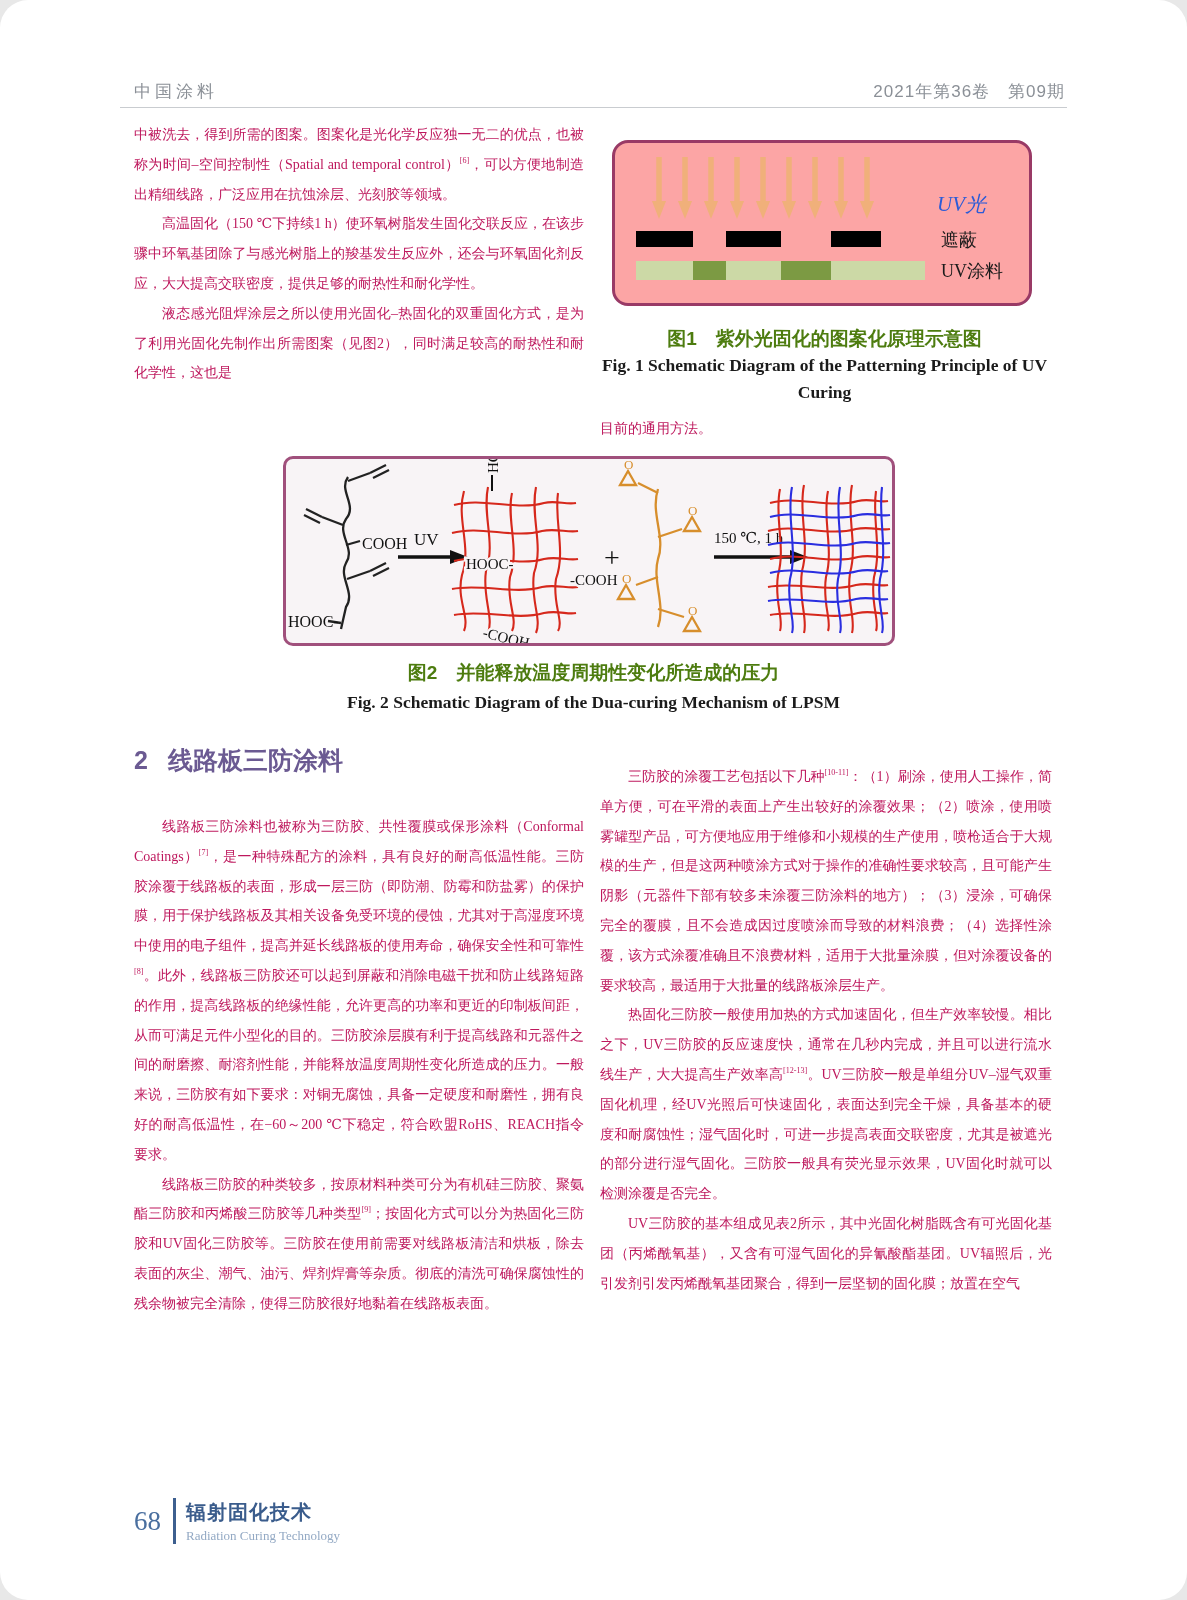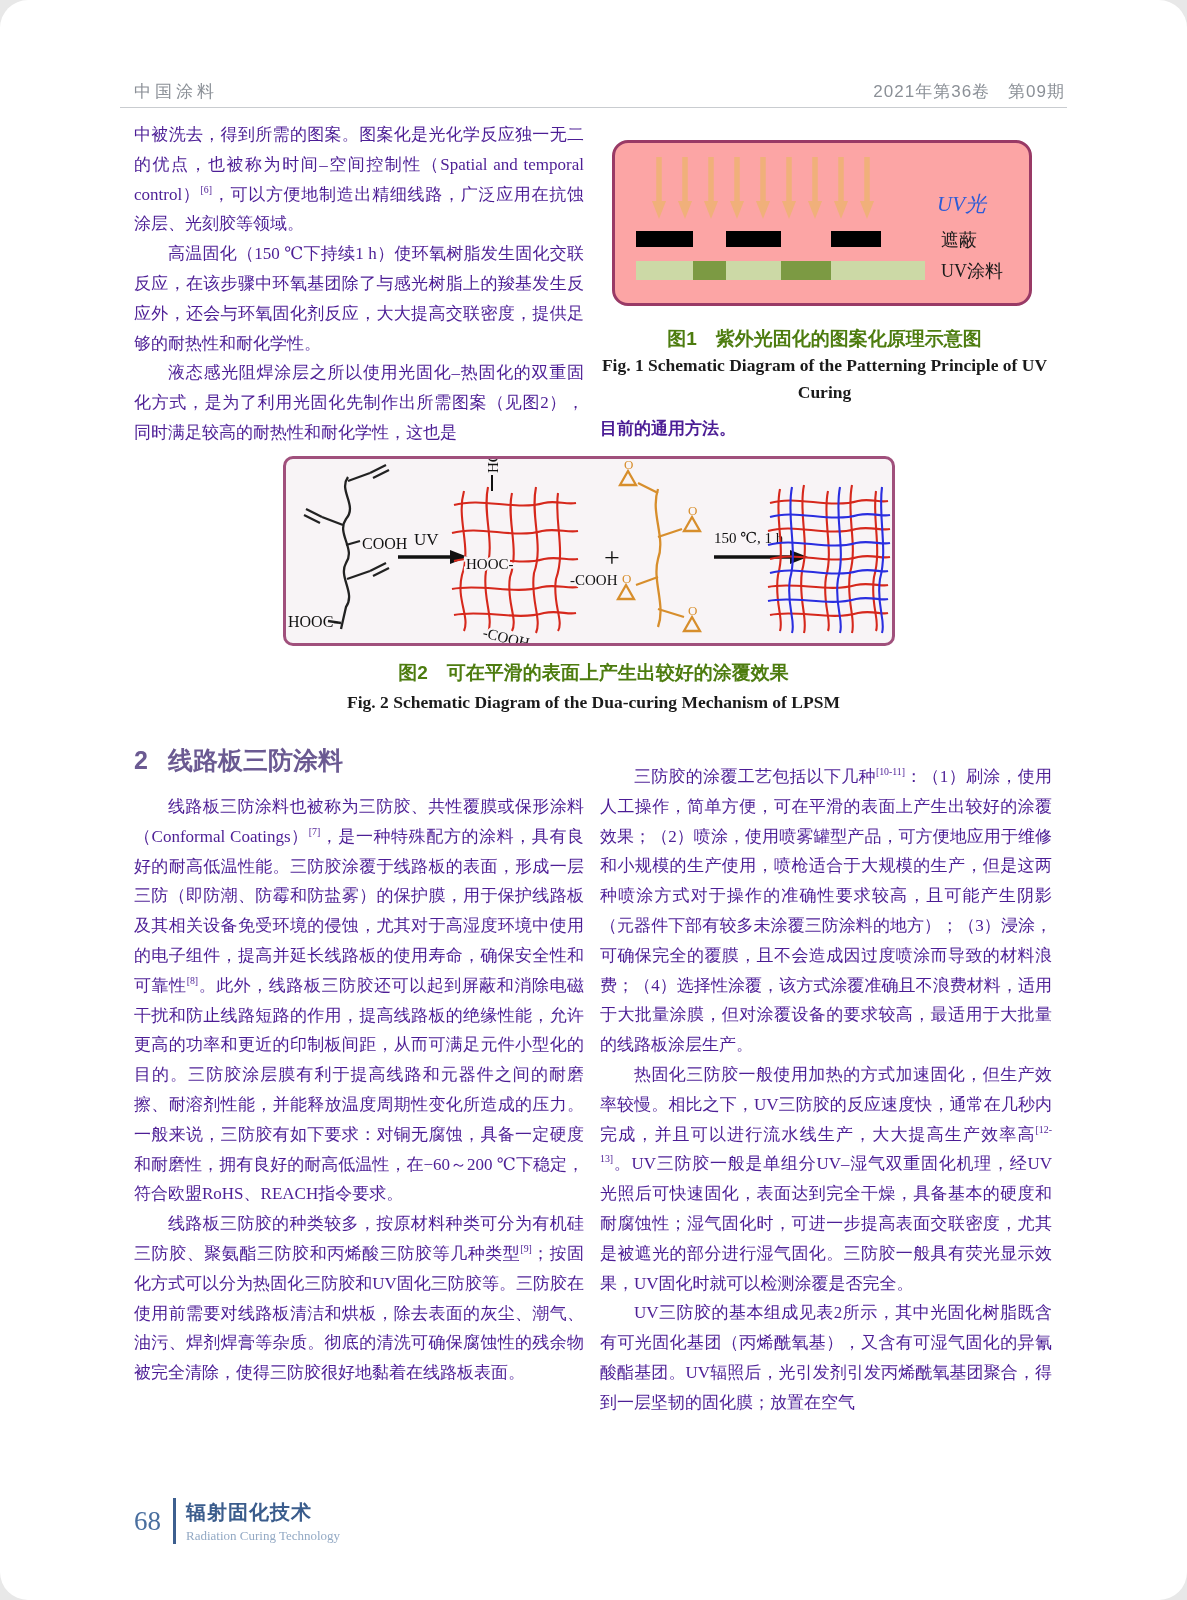--- a/index.html
+++ b/index.html
@@ -20,21 +20,21 @@
     font-family:"Liberation Sans","DejaVu Sans",sans-serif;
     font-size:17px; color:#8b9097; letter-spacing:1px;
   }
   .hdr-rule {
     position:absolute; left:120px; top:107px; width:947px; height:0;
     border-top:1.5px solid #c9ccd0;
   }
   
   .col-text {
     position:absolute; text-align:justify;
-    font-size:17px; line-height:29.8px; color:#4c1d95;
+    font-size:14px; line-height:29.8px; color:#be185d;
   }
   .col-text p.ind { text-indent:2em; }
   sup { font-size:0.58em; vertical-align:super; line-height:0; }
   
   .fig1-box {
     position:absolute; left:612px; top:140px; width:420px; height:166px;
     border:3px solid #993a66; border-radius:16px; background:#fca5a5;
   }
   .caption-zh {
     position:absolute; text-align:center;
@@ -135,21 +135,21 @@
       </g>
 
       <text x="322" y="68" font-size="21" font-style="italic" fill="#2b5bd7">UV光</text>
       <text x="326" y="103" font-size="18" fill="#1b1b1b">遮蔽</text>
       <text x="326" y="134" font-size="18" fill="#1b1b1b">UV涂料</text>
     </svg>
   </div>
   <div class="caption-zh" style="left:597px; top:326px; width:455px;">图1　紫外光固化的图案化原理示意图</div>
   <div class="caption-en" style="left:597px; top:352px; width:455px;">Fig. 1  Schematic Diagram of the Patterning Principle of UV Curing</div>
 
-  <div class="col-text" style="left:600px; top:414px; width:452px;font-weight:bold;">
+  <div class="col-text" style="left:600px; top:414px; width:452px;">
     <p><span>目前的通用方法。</span></p>
   </div>
 
   <div class="fig2-box">
     <svg width="606" height="184" viewBox="0 0 606 184">
 
       <g stroke="#222222" stroke-width="2.3" fill="none">
         <path d="M62,18 C52,32 72,46 60,60 C50,74 70,90 60,104 C52,118 70,134 60,148 L55,170"></path>
         <path d="M62,22 L84,14"></path>
           <path d="M84,14 L100,6"></path>
@@ -236,29 +236,29 @@
           <path d="M554,28 C548,58 560,90 552,120 C548,146 558,162 554,174"></path>
           <path d="M596,28 C592,58 602,90 594,120 C590,146 600,162 596,174"></path>
           <path d="M484,58 C510,50 544,64 572,56 C586,53 596,58 604,56"></path>
           <path d="M482,86 C508,78 542,92 570,84 C584,81 596,86 604,84"></path>
           <path d="M484,114 C510,106 544,120 572,112 C586,109 596,114 602,112"></path>
           <path d="M482,142 C508,136 542,148 570,140 C584,137 596,142 602,140"></path>
         </g>
       </g>
     </svg>
   </div>
-  <div class="caption-zh" style="left:0px; top:660px; width:1187px;">图2　可在平滑的表面上产生出较好的涂覆效果</div>
+  <div class="caption-zh" style="left:0px; top:660px; width:1187px;">图2　并能释放温度周期性变化所造成的压力</div>
   <div class="caption-en" style="left:0px; top:689px; width:1187px;">Fig. 2  Schematic Diagram of the Dua-curing Mechanism of LPSM</div>
 
   <div class="sec-head">
     <span>2</span>
     <span>线路板三防涂料</span>
   </div>
 
-  <div class="col-text" style="left:134px; top:792px; width:450px;">
+  <div class="col-text" style="left:134px; top:812px; width:450px;">
     <p class="ind"><span>线路板三防涂料也被称为三防胶、共性覆膜或保形涂料（Conformal Coatings）</span><sup>[7]</sup><span>，是一种特殊配方的涂料，具有良好的耐高低温性能。三防胶涂覆于线路板的表面，形成一层三防（即防潮、防霉和防盐雾）的保护膜，用于保护线路板及其相关设备免受环境的侵蚀，尤其对于高湿度环境中使用的电子组件，提高并延长线路板的使用寿命，确保安全性和可靠性</span><sup>[8]</sup><span>。此外，线路板三防胶还可以起到屏蔽和消除电磁干扰和防止线路短路的作用，提高线路板的绝缘性能，允许更高的功率和更近的印制板间距，从而可满足元件小型化的目的。三防胶涂层膜有利于提高线路和元器件之间的耐磨擦、耐溶剂性能，并能释放温度周期性变化所造成的压力。一般来说，三防胶有如下要求：对铜无腐蚀，具备一定硬度和耐磨性，拥有良好的耐高低温性，在−60～200 ℃下稳定，符合欧盟RoHS、REACH指令要求。</span></p>
     <p class="ind"><span>线路板三防胶的种类较多，按原材料种类可分为有机硅三防胶、聚氨酯三防胶和丙烯酸三防胶等几种类型</span><sup>[9]</sup><span>；按固化方式可以分为热固化三防胶和UV固化三防胶等。三防胶在使用前需要对线路板清洁和烘板，除去表面的灰尘、潮气、油污、焊剂焊膏等杂质。彻底的清洗可确保腐蚀性的残余物被完全清除，使得三防胶很好地黏着在线路板表面。</span></p>
   </div>
 
   <div class="col-text" style="left:600px; top:762px; width:452px;">
     <p class="ind"><span>三防胶的涂覆工艺包括以下几种</span><sup>[10-11]</sup><span>：（1）刷涂，使用人工操作，简单方便，可在平滑的表面上产生出较好的涂覆效果；（2）喷涂，使用喷雾罐型产品，可方便地应用于维修和小规模的生产使用，喷枪适合于大规模的生产，但是这两种喷涂方式对于操作的准确性要求较高，且可能产生阴影（元器件下部有较多未涂覆三防涂料的地方）；（3）浸涂，可确保完全的覆膜，且不会造成因过度喷涂而导致的材料浪费；（4）选择性涂覆，该方式涂覆准确且不浪费材料，适用于大批量涂膜，但对涂覆设备的要求较高，最适用于大批量的线路板涂层生产。</span></p>
     <p class="ind"><span>热固化三防胶一般使用加热的方式加速固化，但生产效率较慢。相比之下，UV三防胶的反应速度快，通常在几秒内完成，并且可以进行流水线生产，大大提高生产效率高</span><sup>[12-13]</sup><span>。UV三防胶一般是单组分UV–湿气双重固化机理，经UV光照后可快速固化，表面达到完全干燥，具备基本的硬度和耐腐蚀性；湿气固化时，可进一步提高表面交联密度，尤其是被遮光的部分进行湿气固化。三防胶一般具有荧光显示效果，UV固化时就可以检测涂覆是否完全。</span></p>
     <p class="ind"><span>UV三防胶的基本组成见表2所示，其中光固化树脂既含有可光固化基团（丙烯酰氧基），又含有可湿气固化的异氰酸酯基团。UV辐照后，光引发剂引发丙烯酰氧基团聚合，得到一层坚韧的固化膜；放置在空气</span></p>
   </div>
 

